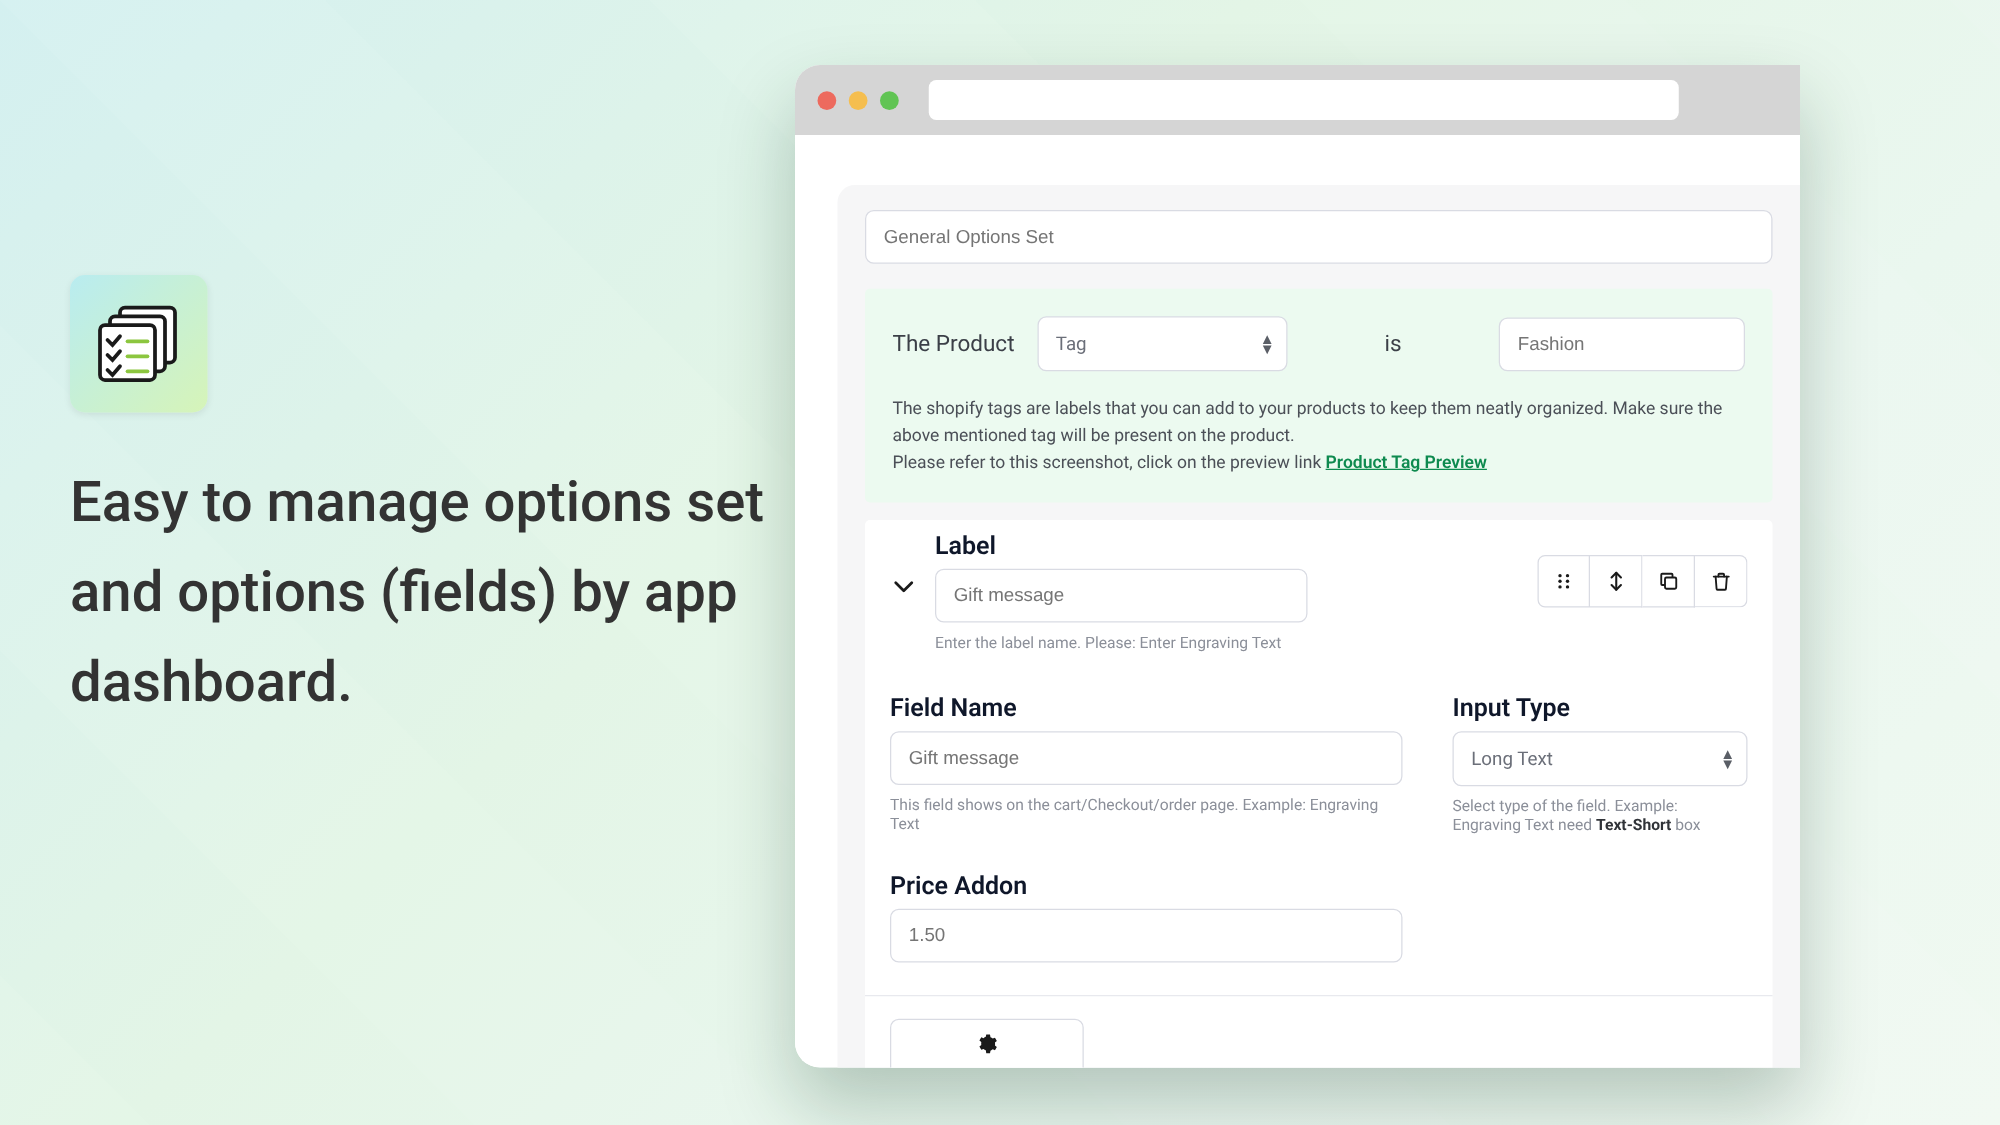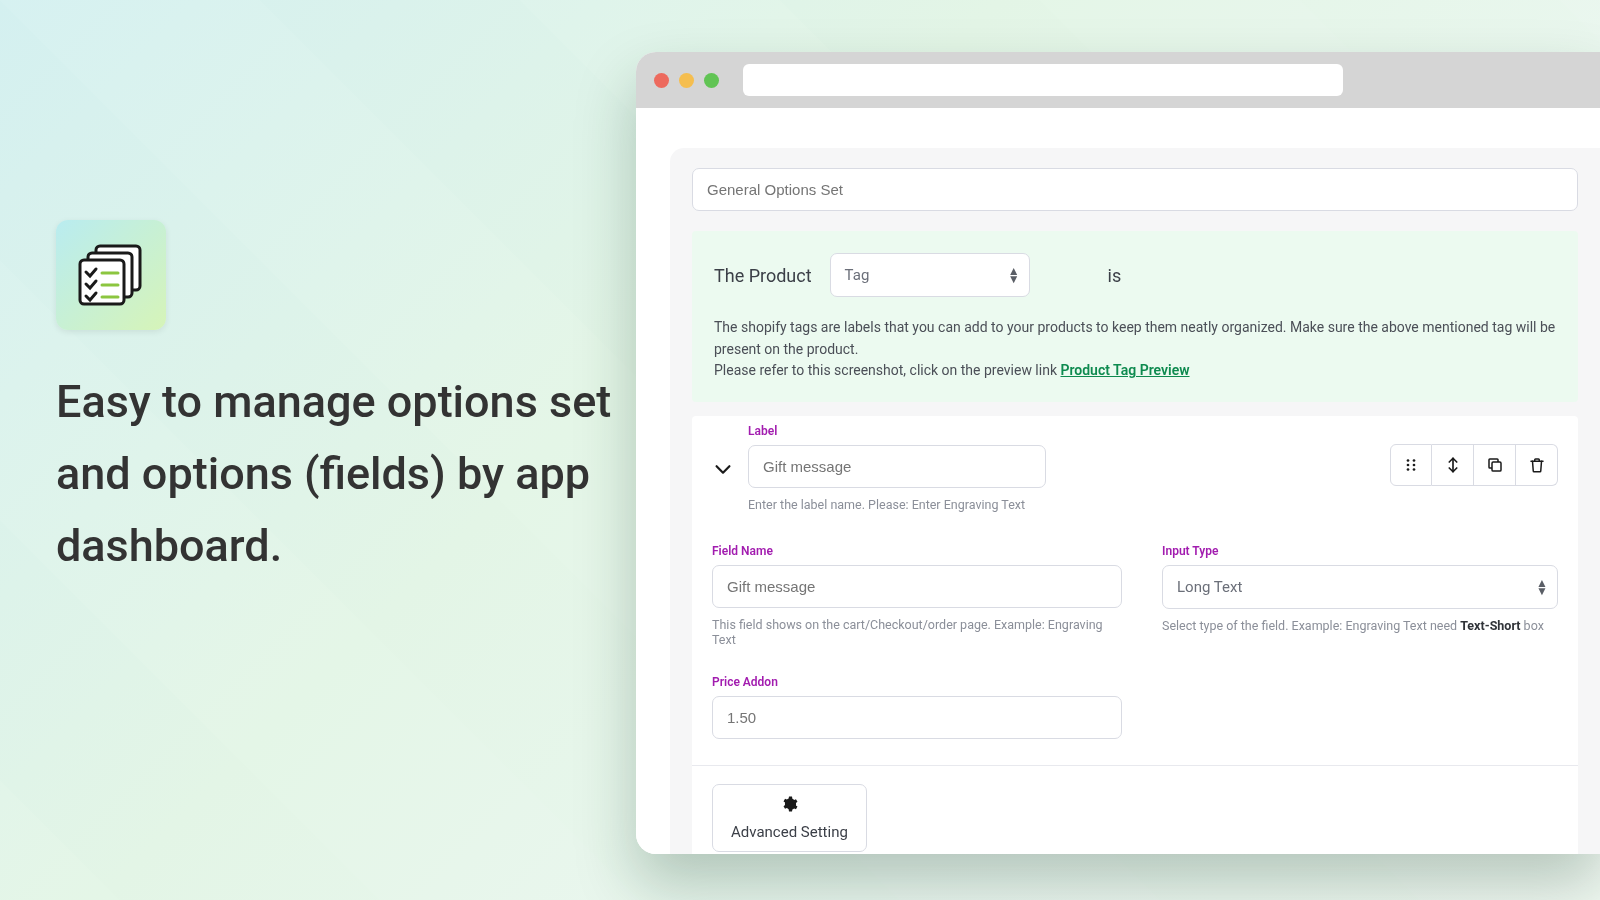--- a/index.html
+++ b/index.html
@@ -38,21 +38,21 @@
   margin-top: 36px;
   font-size: 45px;
   line-height: 1.6;
   color: #333;
   font-weight: 500;
 }
 .window {
   position: absolute;
   left: 636px;
   top: 52px;
-  width: 964px;
+  width: 804px;
   height: 802px;
   border-radius: 20px 0 0 20px;
   background: #fff;
   box-shadow: 0 30px 60px rgba(10, 50, 30, 0.25);
   overflow: hidden;
 }
 .titlebar {
   height: 56px;
   background: #d5d5d5;
   display:flex;
@@ -107,21 +107,21 @@
 
 .field-block {
   background:#fff;
   margin: 14px 22px 0 22px;
   border-radius:4px;
   padding: 8px 20px 0 20px;
 }
 .hdr-row { display:flex; align-items:flex-start; gap:14px; }
 .chevron { margin-top: 34px; cursor:pointer; }
 .hdr-main { flex:0 0 298px; }
-.label-title { font-size:12px; font-weight:600; color:#a21caf; margin-bottom:7px; margin-top:0;}
+.label-title { font-size:20px; font-weight:600; color:#0f172a; margin-bottom:7px; margin-top:0;}
 .hint { font-size:12.5px; color:#8b8f99; margin-top:9px; }
 .iconbar { margin-left:auto; display:flex; margin-top:20px;}
 .ibtn {
   width:42px; height:42px; border:1px solid #d9dbe3; background:#fff;
   display:flex; align-items:center; justify-content:center; cursor:pointer;
 }
 .ibtn:first-child{border-radius:6px 0 0 6px;}
 .ibtn:last-child{border-radius:0 6px 6px 0;}
 .ibtn + .ibtn { border-left:none; }
 .body-row { display:flex; gap:40px; margin-top:32px;justify-content:flex-end; }
@@ -182,20 +182,23 @@
       </div>
 
       <div class="rule">
         <div class="rule-row">
           <span class="rule-label">The Product</span>
           <div class="sel-wrap" style="width:200px;">
             <div class="input">Tag</div>
             <div class="sel-arrows">▲<br>▼</div>
           </div>
           <span class="rule-label" style="margin:0 60px;">is</span>
+          <div style="flex:1;">
+            <input class="input" placeholder="Fashion" style="">
+          </div>
         </div>
         <div class="help">
           <span>The shopify tags are labels that you can add to your products to keep them neatly organized. Make sure the above mentioned tag will be present on the product.</span><br>
           <span>Please refer to this screenshot, click on the preview link </span><a href="#">Product Tag Preview</a>
         </div>
       </div>
 
       <div class="field-block">
         <div class="hdr-row">
           <div class="chevron">

